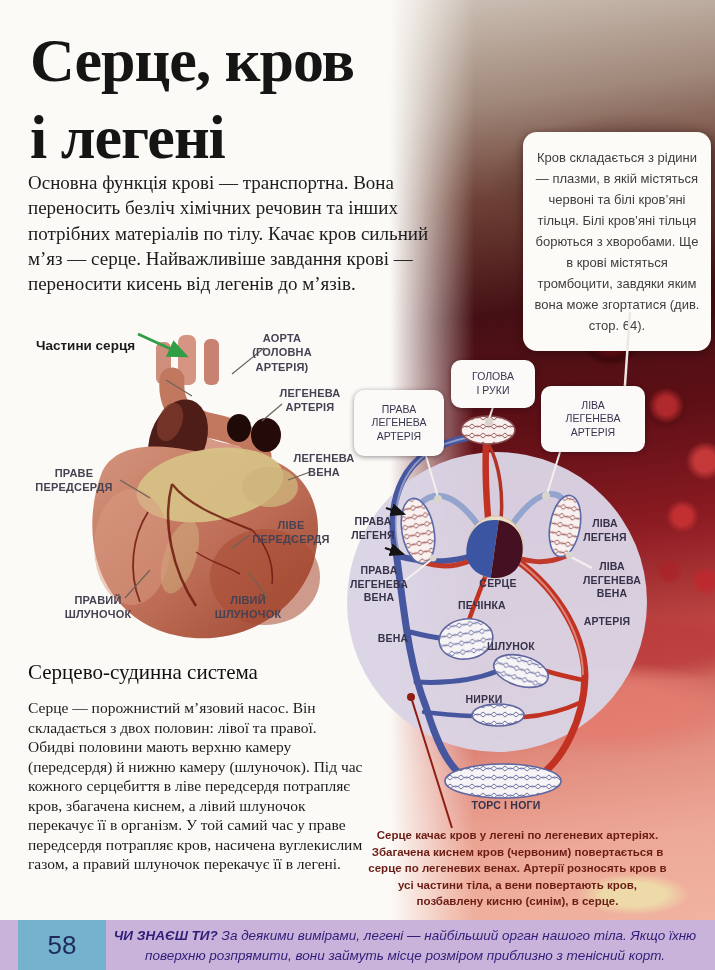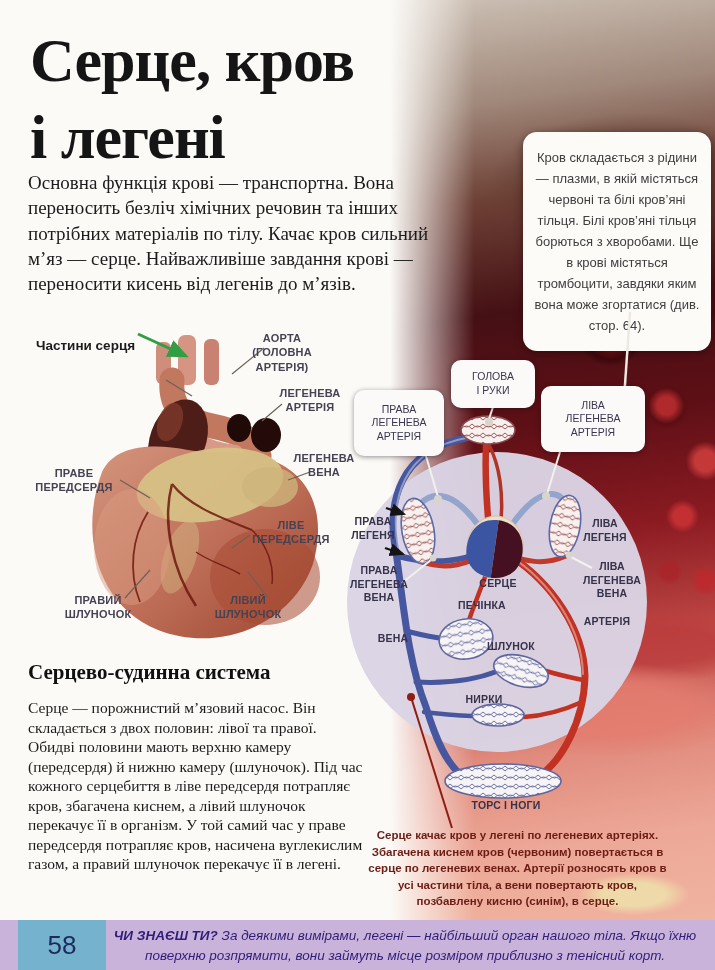--- a/index.html
+++ b/index.html
@@ -31,21 +31,21 @@
   .intro{left:28px;top:170px;width:432px;font-family:"Liberation Serif",serif;
          font-size:19px;line-height:1.33;color:#1c1c1c;}
 
   .sidebox{left:523px;top:132px;width:188px;box-sizing:border-box;background:#fcfbf8;
            border-radius:14px;box-shadow:0 2px 8px rgba(30,5,8,.5);padding:15px 11px;
            font-size:13px;line-height:1.62;color:#3e3e3e;text-align:center;}
 
   .hl{font-size:11px;font-weight:bold;color:#474253;text-align:center;line-height:1.3;letter-spacing:.2px;}
   .hl-title{left:36px;top:338px;font-size:13.5px;font-weight:bold;color:#1c1c1c;}
 
-  .heading2{left:28px;top:660px;font-family:"Liberation Serif",serif;font-weight:bold;
+  .heading2{left:28px;top:660px;font-family:"Liberation Serif",serif;font-weight:normal;
             font-size:21px;color:#101010;text-align:center;}
   .bodytext{left:28px;top:698px;width:336px;font-family:"Liberation Serif",serif;
             font-size:15.5px;line-height:1.26;color:#1c1c1c;}
 
   .wbox{background:#fbfaf8;border-radius:10px;box-shadow:0 1px 5px rgba(25,8,20,.45);
         font-size:10.5px;font-weight:normal;color:#3a3550;text-align:center;line-height:1.3;
         display:flex;align-items:center;justify-content:center;}
   .cl{font-size:10.5px;font-weight:bold;color:#36324a;text-align:center;line-height:1.3;letter-spacing:.2px;}
 
   .caption{left:365px;top:827px;width:305px;font-size:11.5px;font-weight:bold;

